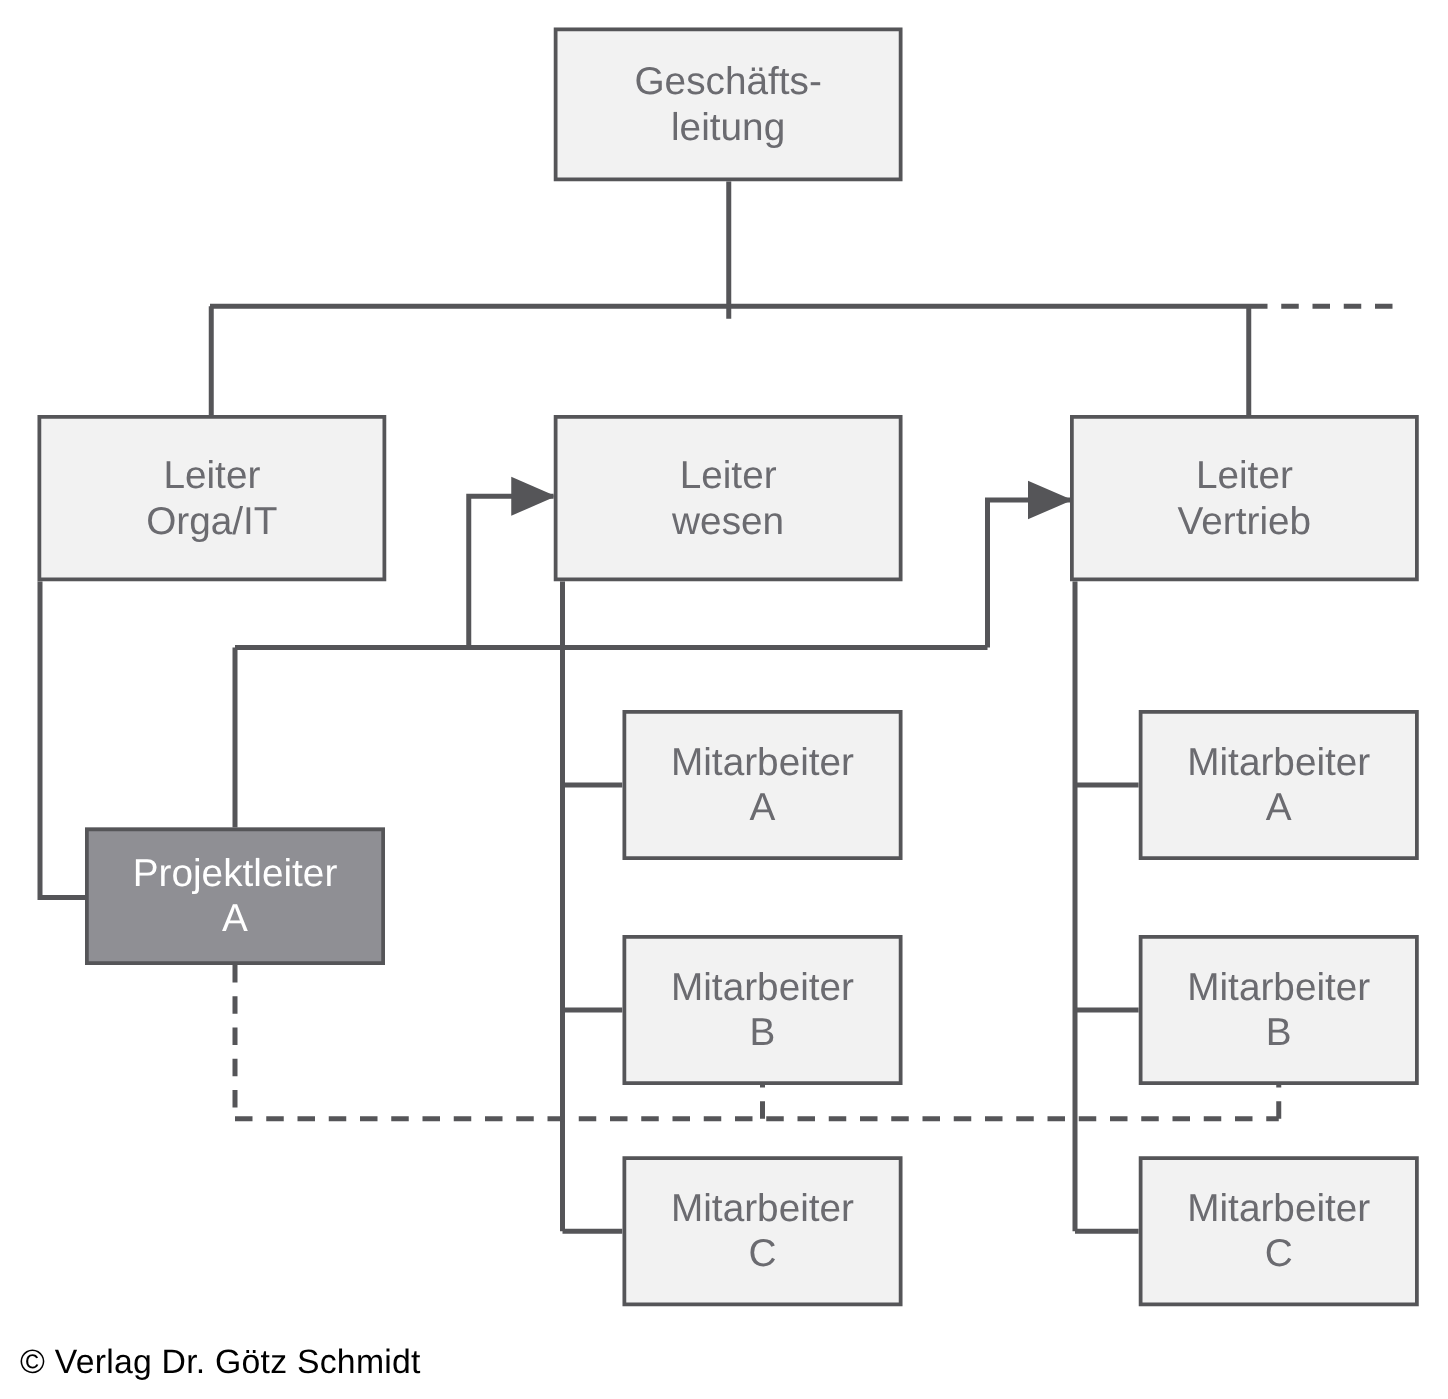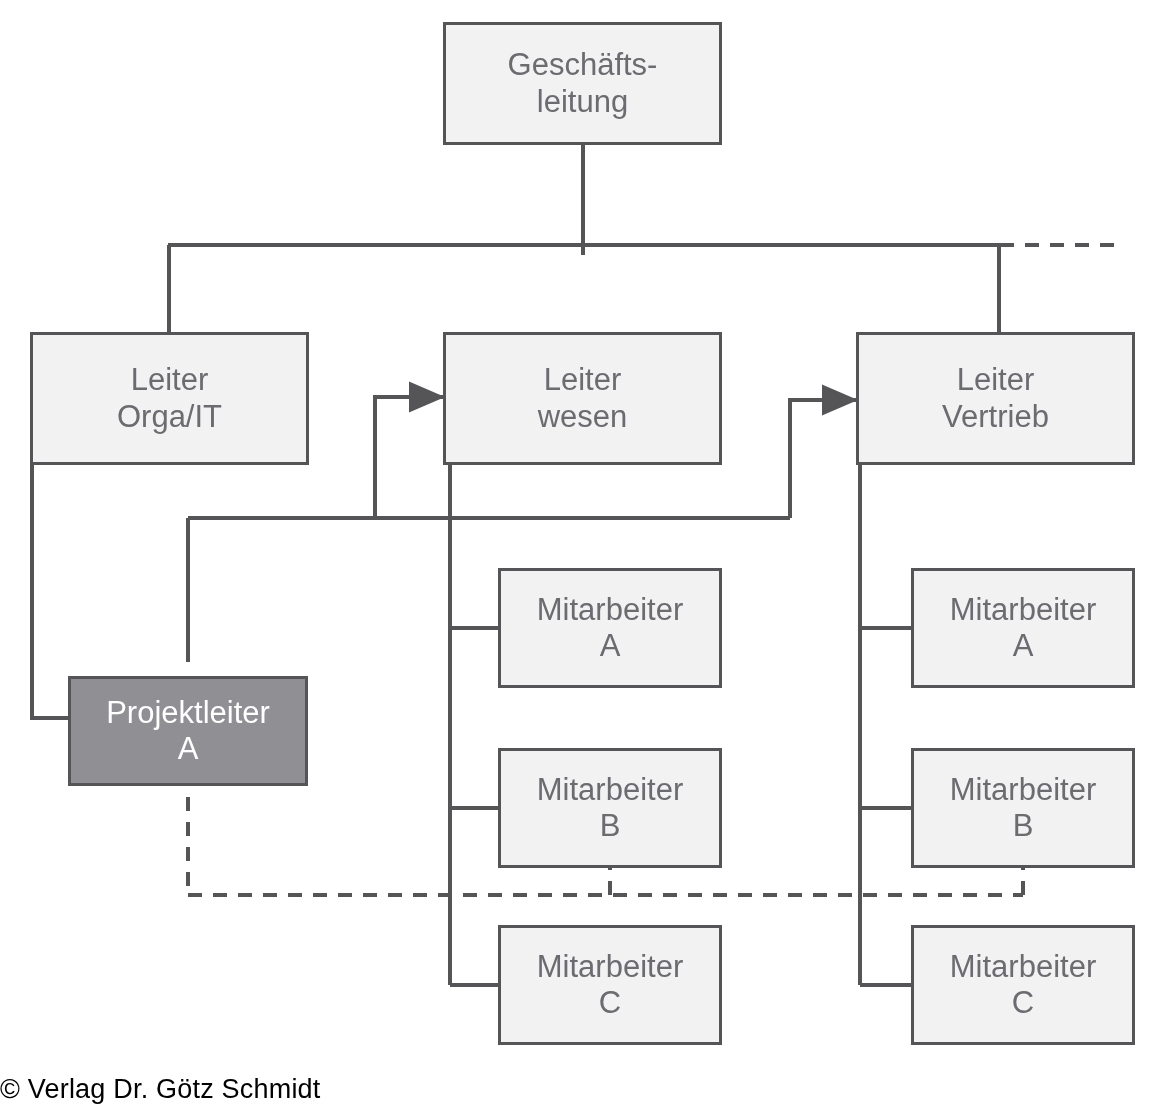--- a/index.html
+++ b/index.html
@@ -41,21 +41,21 @@
     background:#8f8f94;
     color:#ffffff;
     border-color:#555558;
   }
   .node .line{
     display:block;
     white-space:nowrap;
   }
   .copyright{
     position:absolute;
-    left:0;
+    left:16px;
     top:1074px;
     font-size:27px;
     color:#000000;
     letter-spacing:0.2px;
     white-space:nowrap;
     z-index:6;
   }
 </style>
 </head>
 <body>
@@ -104,21 +104,21 @@
         <span class="line">Orga/IT</span>
       </div>
       <div class="node" style="left: 443px; top: 332px; width: 279px; height: 133px;">
         <span class="line">Leiter</span>
         <span class="line">wesen</span>
       </div>
       <div class="node" style="left: 856px; top: 332px; width: 279px; height: 133px;">
         <span class="line">Leiter</span>
         <span class="line">Vertrieb</span>
       </div>
-      <div class="node highlight" style="left: 68px; top: 676px; width: 240px; height: 110px;">
+      <div class="node highlight" style="left: 68px; top: 662px; width: 240px; height: 110px;">
         <span class="line">Projektleiter</span>
         <span class="line">A</span>
       </div>
       <div class="node" style="left: 498px; top: 568px; width: 224px; height: 120px;">
         <span class="line">Mitarbeiter</span>
         <span class="line">A</span>
       </div>
       <div class="node" style="left: 498px; top: 748px; width: 224px; height: 120px;">
         <span class="line">Mitarbeiter</span>
         <span class="line">B</span>

